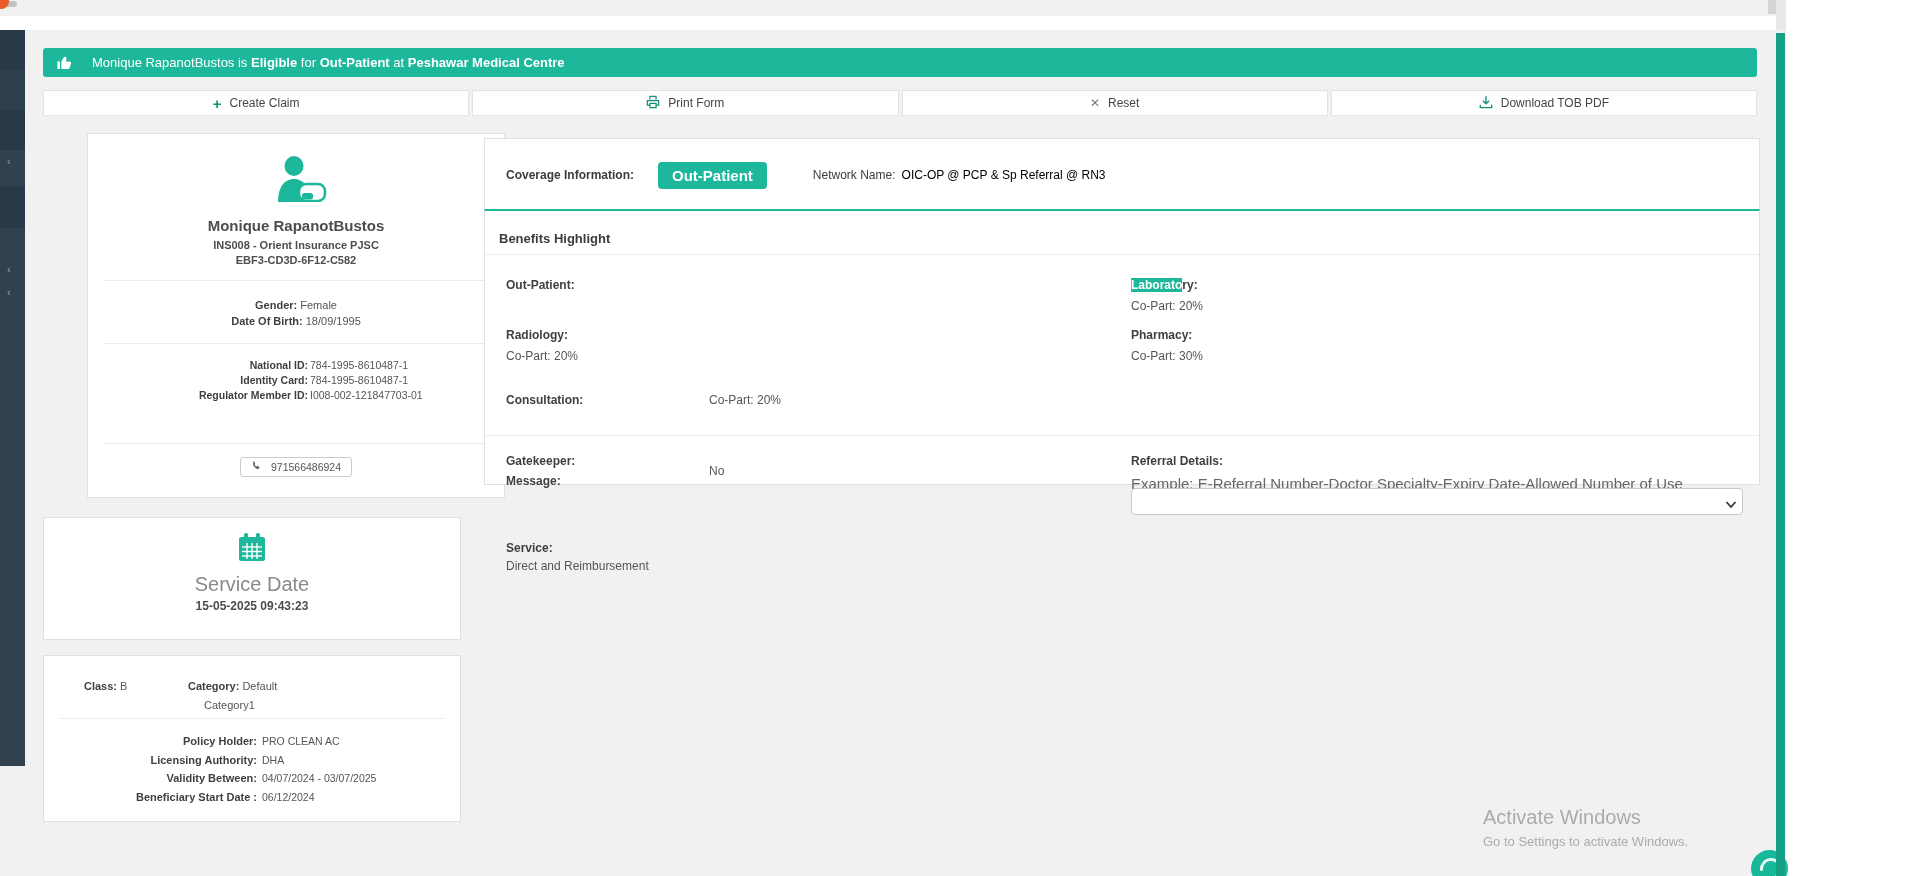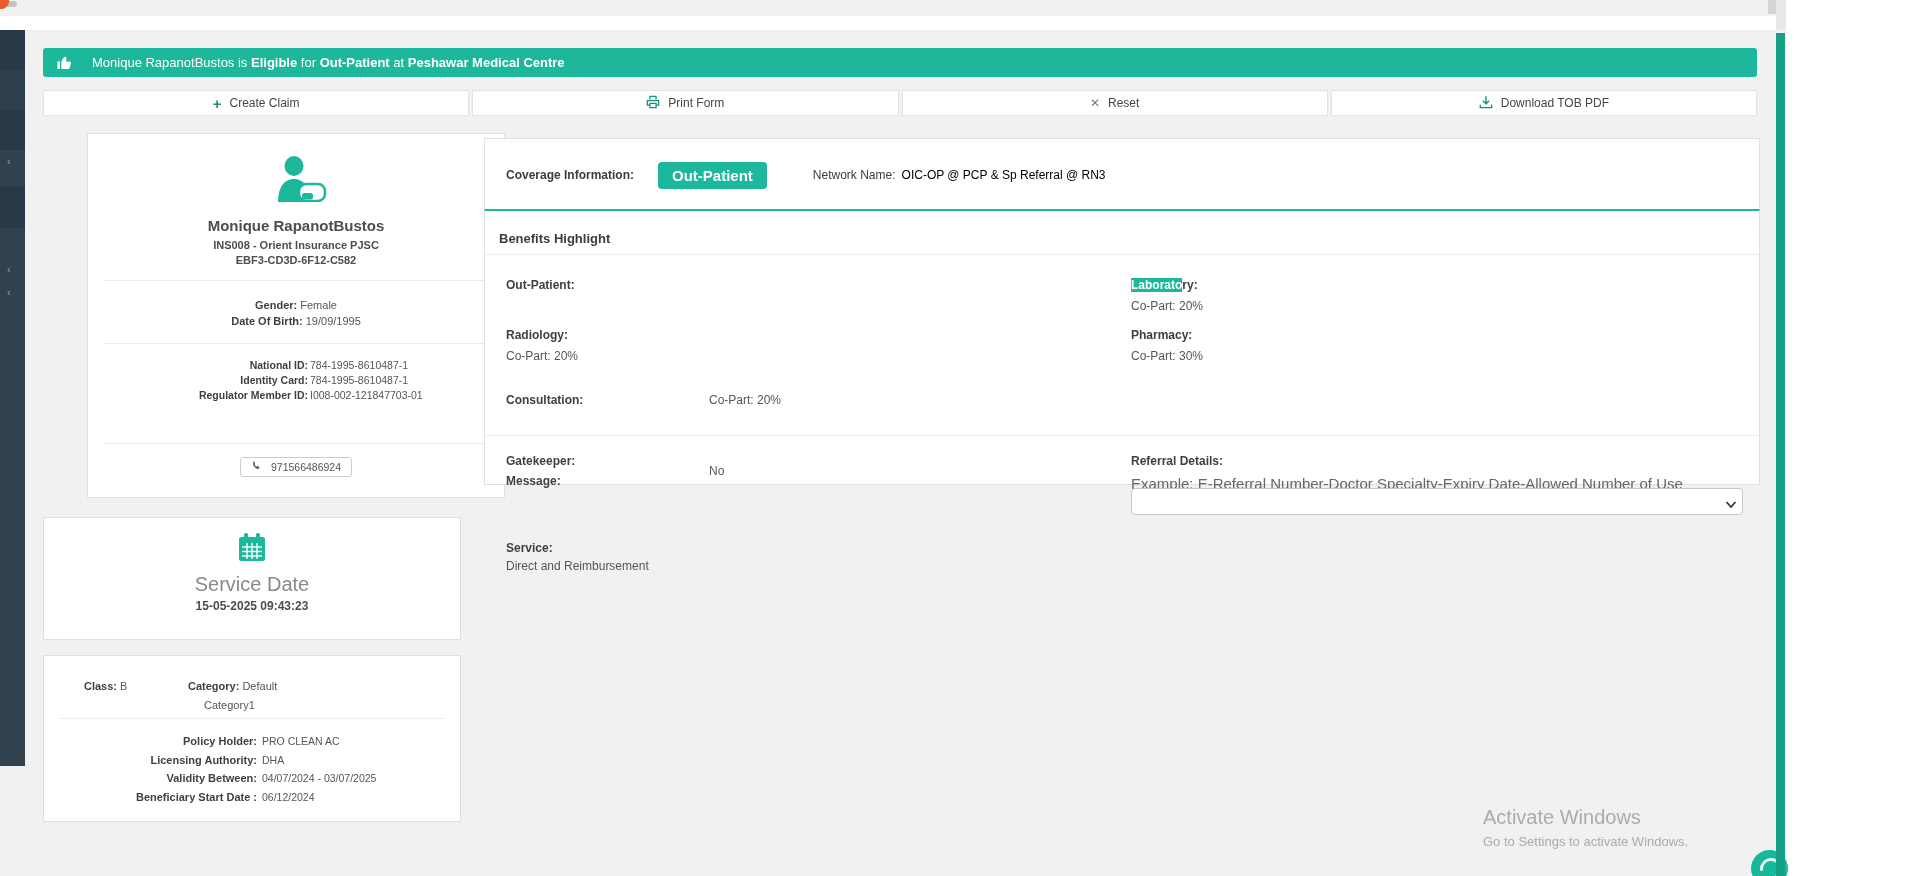--- a/index.html
+++ b/index.html
@@ -159,21 +159,21 @@
         <rect x="36" y="28" width="26" height="17" rx="7" fill="#ffffff" stroke="#1db79b" stroke-width="2.6"></rect>
         <rect x="39" y="37" width="11" height="6.5" rx="2.5" fill="#1db79b"></rect>
       </svg>
     </div>
     <div class="member-name">Monique RapanotBustos</div>
     <div class="member-sub">INS008 - Orient Insurance PJSC</div>
     <div class="member-sub" style="margin-top:3px;">EBF3-CD3D-6F12-C582</div>
     <hr class="divider" style="margin-top:14px;">
     <div style="margin-top:16px;">
       <div class="pair-line"><b>Gender:</b> <span>Female</span></div>
-      <div class="pair-line"><b>Date Of Birth:</b> <span>19/09/1995</span></div>
+      <div class="pair-line"><b>Date Of Birth:</b> <span>18/09/1995</span></div>
     </div>
     <hr class="divider" style="margin-top:14px;">
     <div class="idgrid">
       <div class="l">National ID:</div>
       <div class="v">784-1995-8610487-1</div>
       <div class="l">Identity Card:</div>
       <div class="v">784-1995-8610487-1</div>
       <div class="l">Regulator Member ID:</div>
       <div class="v">I008-002-121847703-01</div>
     </div>

